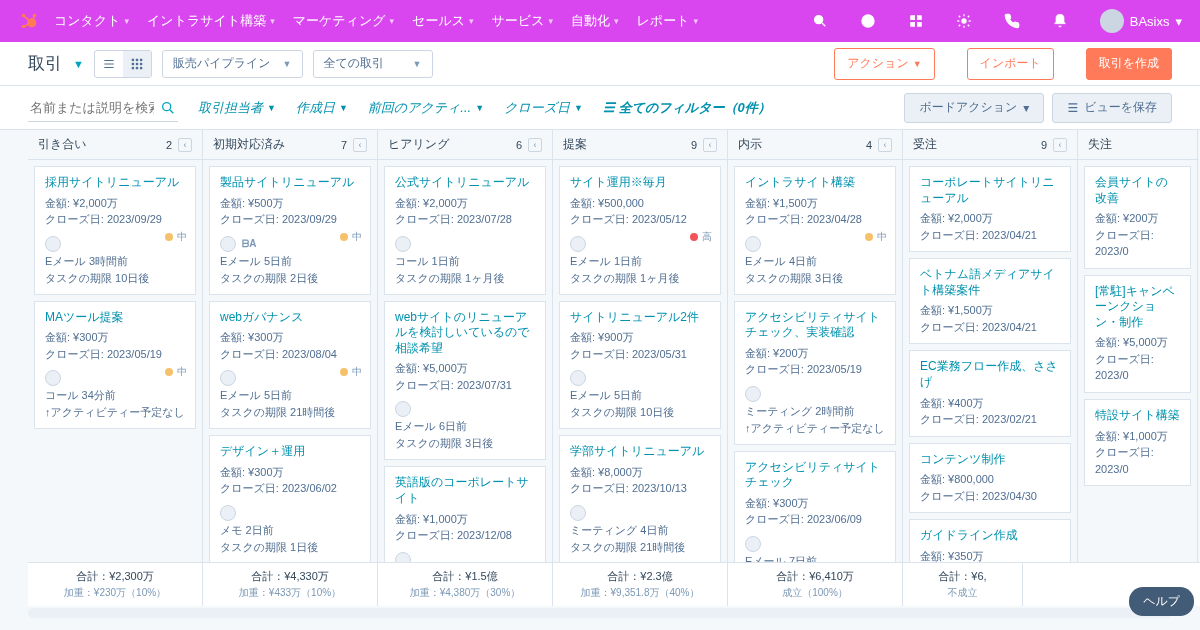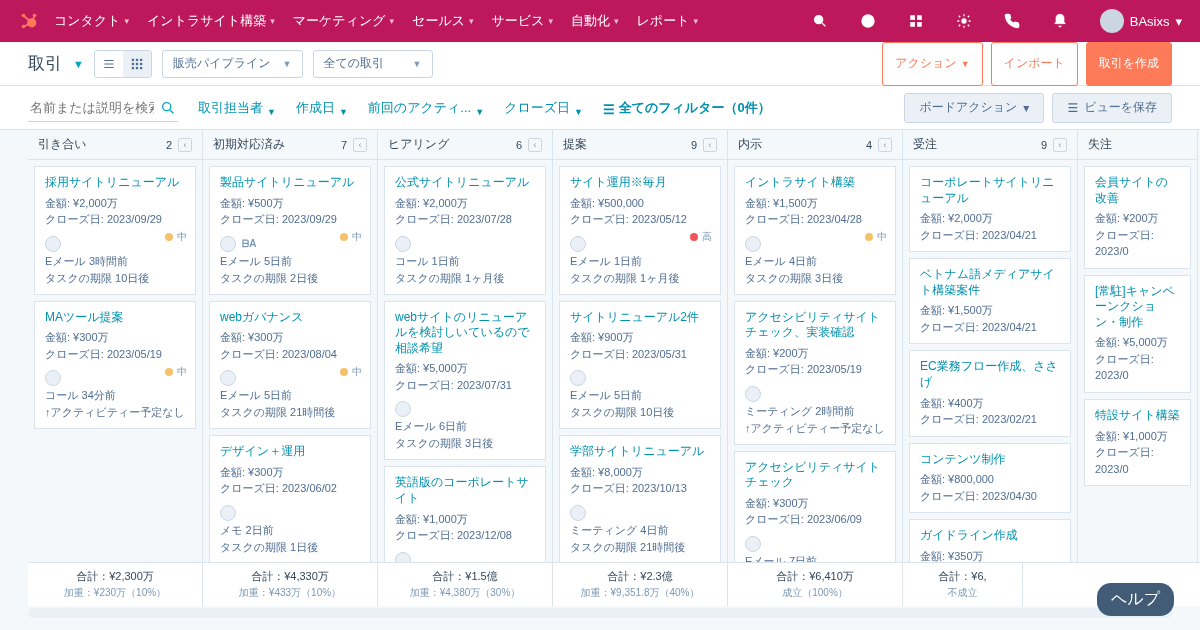--- a/index.html
+++ b/index.html
@@ -1,48 +1,48 @@
 <!DOCTYPE html>
 <html><head>
 <meta charset="utf-8">
 <style>
 * { margin: 0; padding: 0; box-sizing: border-box; }
 body { font-family: -apple-system, BlinkMacSystemFont, "Segoe UI", sans-serif; background: #f5f8fa; color: #33475b; font-size: 13px; width: 1200px; height: 630px; overflow: hidden; position: relative; }
 
 
-.topnav { background: #be185d; height: 42px; display: flex; align-items: center; padding: 0 18px; color: #fff; }
+.topnav { background: #d946ef; height: 42px; display: flex; align-items: center; padding: 0 18px; color: #fff; }
 .topnav .logo { width: 22px; height: 22px; margin-right: 14px; fill: #ff7a59; }
 .topnav .menu { display: flex; gap: 18px; flex: 1; }
 .topnav .menu-item { font-size: 13px; cursor: pointer; display: flex; align-items: center; gap: 4px; }
 .topnav .menu-item .chev { font-size: 9px; opacity: .7; }
 .topnav .right { display: flex; align-items: center; gap: 32px; margin-left: auto; justify-content: center; }
 .topnav .right svg { width: 16px; height: 16px; fill: #fff; stroke: #fff; }
 .topnav .avatar { width: 24px; height: 24px; border-radius: 50%; background: #cbd6e2; }
 .topnav .user { display: flex; align-items: center; gap: 6px; font-size: 13px; }
 
 
 .toolbar { background: #fff; height: 44px; display: flex; align-items: center; padding: 0 28px; border-bottom: 1px solid #dbe4ed; gap: 10px; }
 .toolbar .title { color: #33475b; font-size: 17px; display: flex; align-items: center; gap: 11px; }
 .toolbar .title .chev { color: #00a4bd; font-size: 11px; }
 .viewbtns { display: flex; border: 1px solid #cbd6e2; border-radius: 3px; overflow: hidden; }
 .viewbtns .vb { width: 28px; height: 26px; display: flex; align-items: center; justify-content: center; cursor: pointer; }
 .viewbtns .vb.active { background: #eaf0f6; }
 .select { border: 1px solid #cbd6e2; border-radius: 3px; height: 28px; padding: 0 10px; min-width: 120px; display: flex; align-items: center; justify-content: space-between; font-size: 12px; color: #506e91; gap: 12px; }
 .select .chev { font-size: 9px; color: #7c98b6; }
 .toolbar .right { margin-left: auto; display: flex; gap: 8px; }
-.btn { border: 1px solid #ff7a59; color: #ff7a59; background: #fff; border-radius: 3px; height: 44px; padding: 0 12px; font-size: 12px; display: flex; align-items: center; cursor: pointer; gap: 4px; }
+.btn { border: 1px solid #ff7a59; color: #ff7a59; background: #fff; border-radius: 3px; height: 32px; padding: 0 12px; font-size: 12px; display: flex; align-items: center; cursor: pointer; gap: 4px; margin-left: 24px; }
 .btn .chev { font-size: 9px; }
 .btn.primary { background: #ff7a59; color: #fff; }
 
 
 .filterrow { background: #fff; height: 44px; display: flex; align-items: center; padding: 0 28px; gap: 20px; border-bottom: 1px solid #dbe4ed; }
 .search { position: relative; }
 .search input { border: none; border-bottom: 1px solid #cbd6e2; width: 150px; height: 28px; padding: 0 24px 0 2px; font-size: 13px; color: #506e91; outline: none; }
 .search .icon { position: absolute; right: 2px; top: 6px; color: #00a4bd; }
-.filterlink { color: #0091ae; font-size: 13px; display: flex; align-items: flex-end; gap: 4px; cursor: pointer; }
+.filterlink { color: #0091ae; font-size: 13px; display: flex; align-items: center; gap: 4px; cursor: pointer; font-style: italic; }
 .filterlink .chev { font-size: 9px; }
 .filterlink.bold { font-weight: 600; }
 .filterrow .right { margin-left: auto; display: flex; gap: 8px; }
 .graybtn { border: 1px solid #cbd6e2; background: #eaf0f6; color: #506e91; border-radius: 3px; height: 30px; padding: 0 14px; font-size: 12px; display: flex; align-items: center; gap: 6px; cursor: pointer; }
 
 
 .board { display: flex; overflow-x: auto; height: 456px; padding: 0 0 0 28px; }
 .col { width: 175px; flex: 0 0 175px; border-right: 1px solid #dbe4ed; display: flex; flex-direction: column; background: #f5f8fa; }
 .colhead { height: 30px; display: flex; align-items: center; padding: 0 10px; font-size: 12px; color: #33475b; gap: 6px; border-bottom: 1px solid #dbe4ed; }
 .colhead .name { flex: 1; }
@@ -64,21 +64,21 @@
 .card .pl { font-size: 10px; color: #7c98b6; }
 .card .activity { color: #506e91; margin-top: 2px; }
 
 
 .sums { position: absolute; bottom: 24px; left: 28px; right: 0; height: 44px; display: flex; background: #fff; border-top: 1px solid #dbe4ed; }
 .sumcell { width: 175px; flex: 0 0 175px; border-right: 1px solid #dbe4ed; text-align: center; padding: 6px 4px; font-size: 11px; }
 .sumcell .l1 { color: #33475b; }
 .sumcell .l2 { color: #7c98b6; font-size: 10px; margin-top: 2px; }
 
 
-.help { position: absolute; right: 26px; bottom: 14px; background: #425b76; color: #fff; border-radius: 14px; padding: 6px 14px; font-size: 16px; cursor: pointer; margin-top: 38px; }
+.help { position: absolute; right: 6px; bottom: 14px; background: #425b76; color: #fff; border-radius: 14px; padding: 6px 14px; font-size: 12px; cursor: pointer; margin-top: 38px; }
 
 
 .hscroll { position: absolute; bottom: 12px; left: 28px; right: 28px; height: 10px; background: #eaf0f6; border-radius: 5px; }
 
 svg { display: block; }
 </style>
 </head>
 <body>
 
 <div class="topnav">

